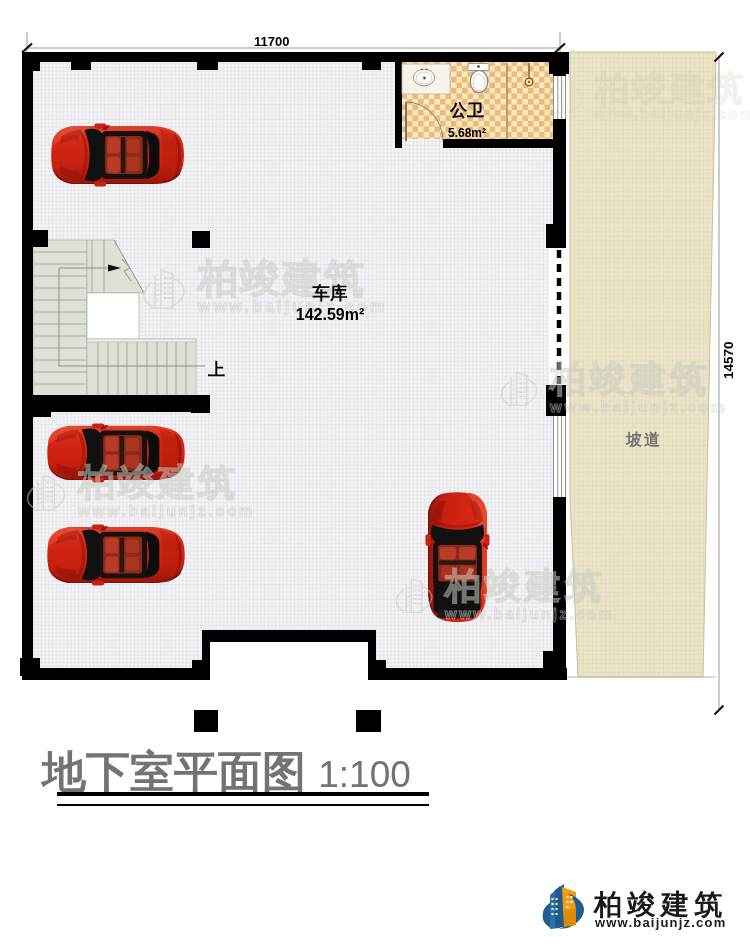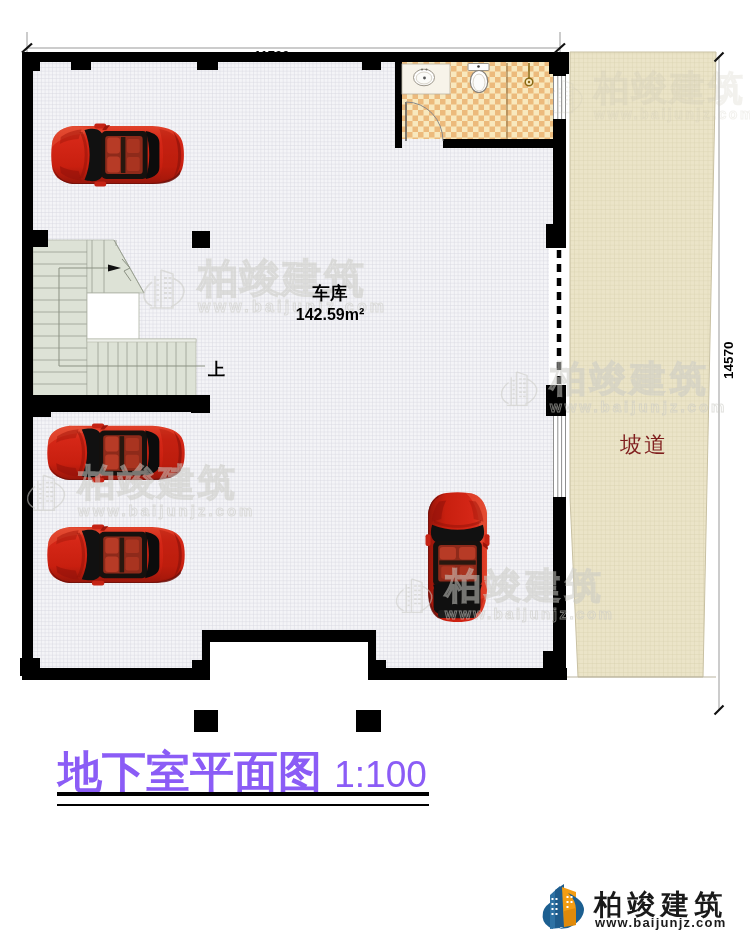--- a/index.html
+++ b/index.html
@@ -300,30 +300,31 @@
       <path d="M24 20 h3 M28.5 20 h3 M24 25 h3 M28.5 25 h3 M24 30 h3 M28.5 30 h3 M24 35 h3 M28.5 35 h3 M24 40 h3 M28.5 40 h3" stroke-width="1.8"></path>
       <path d="M16.5 22 h2.5 M16.5 27 h2.5 M16.5 32 h2.5 M16.5 37 h2.5 M16.5 42 h2.5" stroke-width="1.6"></path>
     </g>
   </svg>
   <div class="wmtxt">
         <div class="cn" style="font-size:35px;letter-spacing:3px;-webkit-text-stroke:1.2px #c6c2b2;">柏竣建筑</div>
   <div class="ww" style="font-size:14px;letter-spacing:2.5px;margin-top:2px;-webkit-text-stroke:1px #c6c2b2;">www.baijunjz.com</div>
       </div>
 </div>
 
-<div class="abs" style="left:254px;top:48px;width:80px;text-align:left;font-size:13px;font-weight:bold;color:#000;">11700</div>
+<div class="abs" style="left:254px;top:34px;width:80px;text-align:left;font-size:13px;font-weight:bold;color:#000;">11700</div>
 
 <div class="abs" style="left:280px;top:283px;width:100px;text-align:center;font-size:17.5px;font-weight:bold;color:#000;line-height:1.18;">车库<br><span style="font-size:16px;">142.59m²</span></div>
 
-
-<div class="abs" style="left:594px;top:430px;width:100px;text-align:center;font-size:22px;font-weight:normal;color:#7f1d1d;letter-spacing:2px;">坡道</div>
+<div class="abs" style="left:417px;top:99px;width:100px;text-align:center;font-size:17px;font-weight:bold;color:#000;">公卫<br><span style="font-size:12px;">5.68m²</span></div>
+
+<div class="abs" style="left:594px;top:430px;width:100px;text-align:center;font-size:16px;font-weight:bold;color:#737373;letter-spacing:2px;">坡道</div>
 
 <div class="abs" style="left:208px;top:358px;font-size:17px;font-weight:bold;color:#000;">上</div>
 
-<div class="abs" style="left:58px;top:743px;font-size:44px;font-weight:bold;color:#8b5cf6;white-space:nowrap;">地下室平面图 <span style="font-size:37px;font-weight:normal;">1:100</span></div>
+<div class="abs" style="left:42px;top:743px;font-size:44px;font-weight:bold;color:#737373;white-space:nowrap;">地下室平面图 <span style="font-size:37px;font-weight:normal;">1:100</span></div>
 
 <div class="abs" style="left:57px;top:792px;width:372px;height:3.5px;background:#000;"></div>
 
 <div class="abs" style="left:57px;top:804px;width:372px;height:1.5px;background:#000;"></div>
 
 
 <svg class="abs" style="left:540px;top:881px" width="48" height="50" viewBox="0 0 48 50">
   <path d="M3 31 Q1 41 9 46 L13 48 L13 20 Q5 24 3 31 Z" fill="#1c5f90"></path>
   <path d="M10 14 L20 5 L20 47 L10 48 Z" fill="#2e72a4"></path>
   <path d="M15 9 L24 3 L24 46 L15 47 Z" fill="#1f5c8c"></path>

